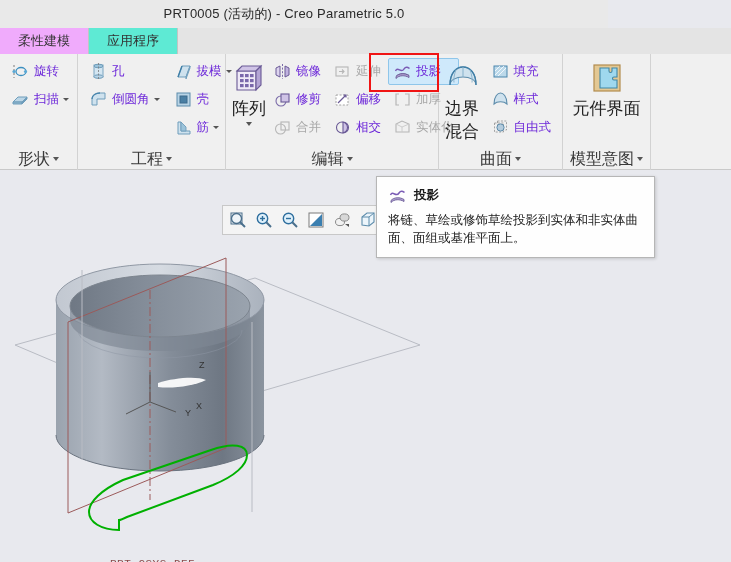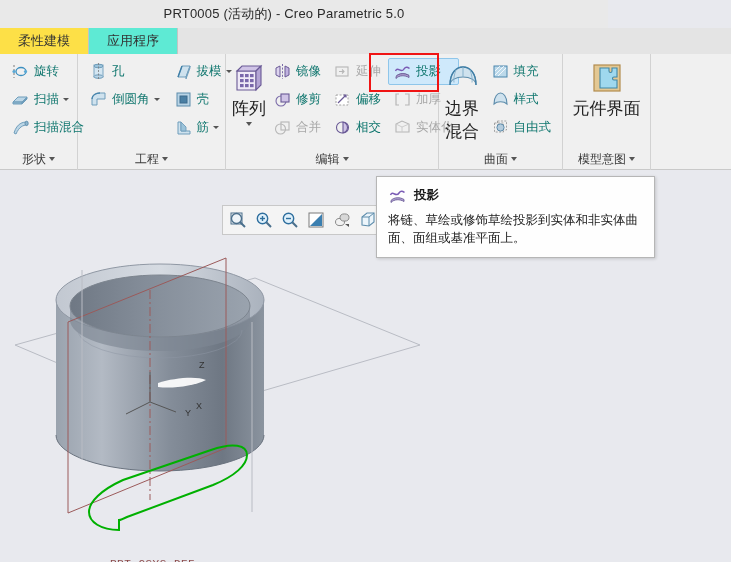--- a/index.html
+++ b/index.html
@@ -24,51 +24,51 @@
 
   
   .tabstrip {
     position: absolute; left: 0; top: 28px; width: 731px; height: 26px;
     background: #d9d9d9;
     display: flex; align-items: flex-end;
   }
   .tab {
     height: 26px; padding: 0 18px;
     display: flex; align-items: center; justify-content: center;
-    font-size: 13px; color: #333; background: #fde047;
+    font-size: 13px; color: #333; background: #f0abfc;
     border-right: 1px solid #c4c4c4;
   }
   .tab.second { background: #5eead4; }
   .tabstrip .tabfill { flex: 1; height: 26px; background: #e4e4e4; }
 
   
   .ribbon {
     position: absolute; left: 0; top: 54px; width: 731px; height: 116px;
     background: #f0f0f0;
     border-bottom: 1px solid #c9c9c9;
     display: flex;
   }
   .group {
     position: relative; height: 116px;
     border-right: 1px solid #d2d2d2;
     display: flex; flex-direction: column;
   }
   .group .body { flex: 1; display: flex; align-items: flex-start; padding: 4px 6px 0 6px; }
   .group .glabel {
     height: 22px; display: flex; align-items: center; justify-content: center;
-    font-size: 12px; color: #3a3a3a; gap: 3px;
+    font-size: 16px; color: #3a3a3a; gap: 3px;
   }
   .caret { width: 0; height: 0; border-left: 3.5px solid transparent;
            border-right: 3.5px solid transparent; border-top: 4px solid #555; display:inline-block; }
   .caret.sm { border-left-width: 3px; border-right-width: 3px; border-top-width: 3.5px; }
 
   .col { display: flex; flex-direction: column; gap: 1px; }
   .item {
     display: flex; align-items: center; gap: 4px;
-    height: 27px; padding: 0 4px; font-size: 12.5px; color: #0f766e;
+    height: 27px; padding: 0 4px; font-size: 12.5px; color: #6d28d9;
     white-space: nowrap; border: 1px solid transparent; border-radius: 2px;
   }
   .item.disabled { color: #a8a8a8; }
   .ico { width: 19px; height: 19px; flex: none; position: relative; }
   .ico svg { display: block; }
 
   
   .bigbtn {
     width: 50px; display: flex; flex-direction: column; align-items: center;
     gap: 2px; padding-top: 3px; font-size: 12.5px; color: #222;
@@ -151,29 +151,20 @@
           <div class="item">
             <span class="ico">
               <svg width="19" height="19" viewBox="0 0 19 19">
                 <path d="M2 12 L7 7 L16 7 L11 12 Z" fill="#bcd6e6" stroke="#6f9dbb" stroke-width="1"></path>
                 <path d="M2 12 L2 14 L11 14 L11 12 Z" fill="#8fb6ce" stroke="#6f9dbb" stroke-width="1"></path>
                 <path d="M11 12 L16 7 L16 9 L11 14 Z" fill="#6f9dbb" stroke="#6f9dbb" stroke-width="1"></path>
               </svg>
             </span>
             <span>扫描</span>
             <span class="caret sm"></span>
-          </div>
-          <div class="item">
-            <span class="ico">
-              <svg width="19" height="19" viewBox="0 0 19 19">
-                <path d="M3 15 C6 5, 12 4, 16 4 L16 7 C12 7, 8 9, 5 16 Z" fill="#bcd6e6" stroke="#6f9dbb" stroke-width="1"></path>
-                <ellipse cx="15.6" cy="5.4" rx="1.6" ry="2.2" fill="#8fb6ce" stroke="#5d8cab" stroke-width=".9"></ellipse>
-              </svg>
-            </span>
-            <span>扫描混合</span>
           </div>
         </div>
       </div>
       <div class="glabel">
         <span>形状</span>
         <span class="caret"></span>
       </div>
     </div>
 
     <div class="group" style="width:148px">

